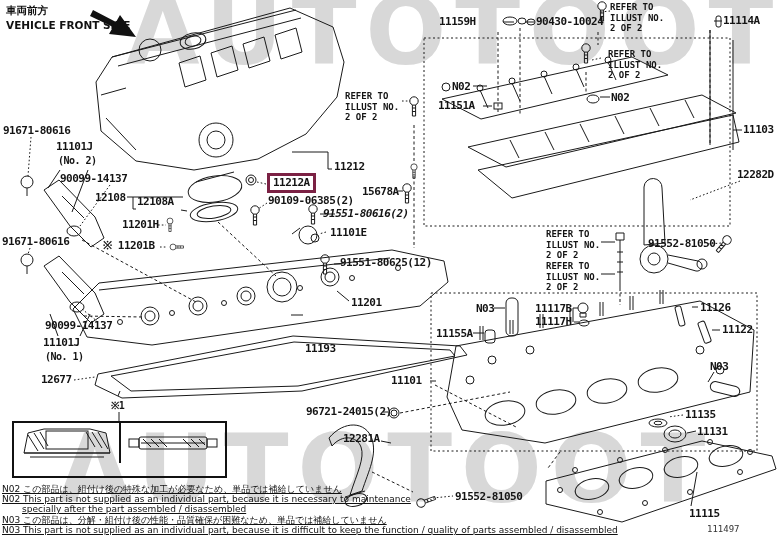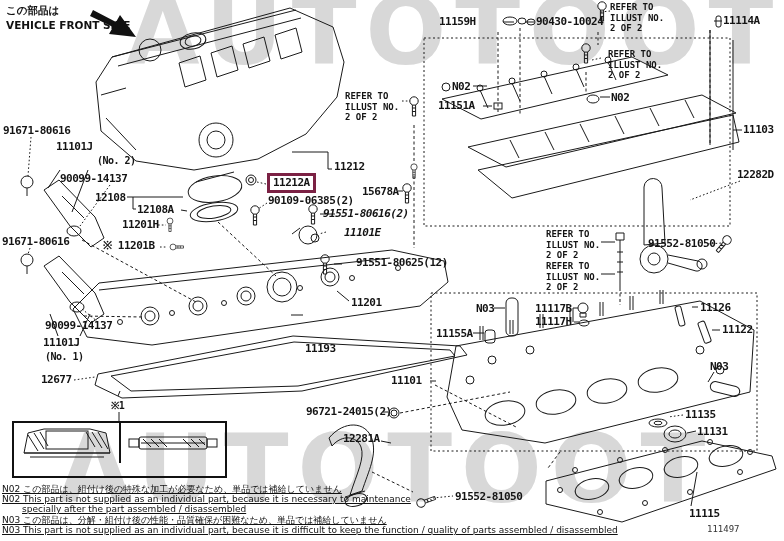--- a/index.html
+++ b/index.html
@@ -28,21 +28,21 @@
   .tb-bcell.r{border-left:2px solid #111;}
 </style>
 </head>
 <body>
 
 <div id="canvas">
 
   <div class="wm" style="left:126px;top:-16px;">AUTOTOOT</div>
   <div class="wm" style="left:58px;top:422px;">AUTOTOOT</div>
 
-  <div class="vf" style="left:6px;top:4px;">この部品は</div>
+  <div class="vf" style="left:6px;top:4px;">車両前方</div>
   <div class="vf" style="left:6px;top:19px;">VEHICLE FRONT SIDE</div>
 
   <svg id="art" width="784" height="541" viewBox="0 0 784 541" stroke="#1a1a1a" fill="none" stroke-width="1">
     <defs>
       <g id="bolt">
         <circle cx="0" cy="0" r="4.2"></circle>
         <path d="M-1.6,4 v11 M1.6,4 v11 M-1.6,15 h3.2 M-1.6,7 h3.2 M-1.6,10.5 h3.2"></path>
       </g>
     </defs>
 
@@ -240,39 +240,39 @@
                M683,415 L668,417"></path>
       <path d="M498,32 V112 M520,28 V114 M598,32 V45 M586,72 V95 M414,125 V163 M414,176 V248
                M620,288 V305 M82,240 L196,302 M84,316 L142,317 M218,222 L276,276
                M400,413 L510,392 M435,385 L518,428 M560,452 L548,468 M372,472 L413,492" stroke-dasharray="3 2.5"></path>
     </g>
   </svg>
 
   <div id="labels">
       <div class="lbl" style="left: 3px; top: 125px;">91671-80616</div>
       <div class="lbl big" style="left: 56px; top: 141px;">11101J</div>
-      <div class="lbl small" style="left: 58px; top: 156px; margin-left: 39px;">(No. 2)</div>
+      <div class="lbl small" style="left: 58px; top: 156px;">(No. 2)</div>
       <div class="lbl" style="left: 60px; top: 173px;">90099-14137</div>
       <div class="lbl" style="left: 95px; top: 192px;">12108</div>
-      <div class="lbl" style="left: 137px; top: 204px;">12108A</div>
+      <div class="lbl" style="left: 137px; top: 196px;">12108A</div>
       <div class="lbl" style="left: 122px; top: 219px;">11201H</div>
       <div class="lbl" style="left: 103px; top: 240px;">※ 11201B</div>
       <div class="lbl" style="left: 2px; top: 236px;">91671-80616</div>
       <div class="lbl" style="left: 45px; top: 320px;">90099-14137</div>
       <div class="lbl big" style="left: 43px; top: 337px;">11101J</div>
       <div class="lbl small" style="left: 45px; top: 352px;">(No. 1)</div>
       <div class="lbl" style="left: 41px; top: 374px;">12677</div>
       <div class="lbl small" style="left: 111px; top: 401px;">※1</div>
       <div class="lbl" style="left: 334px; top: 161px;">11212</div>
       <div class="lbl hl" style="left: 272px; top: 178px;">11212A</div>
       <div class="lbl" style="left: 268px; top: 195px;">90109-06385(2)</div>
       <div class="lbl" style="left: 362px; top: 186px;">15678A</div>
       <div class="lbl" style="left: 323px; top: 208px; font-style: italic;">91551-80616(2)</div>
-      <div class="lbl" style="left: 344px; top: 227px; font-style: italic;">11101E</div>
-      <div class="lbl" style="left: 356px; top: 257px;">91551-80625(12)</div>
+      <div class="lbl" style="left: 330px; top: 227px;">11101E</div>
+      <div class="lbl" style="left: 340px; top: 257px;">91551-80625(12)</div>
       <div class="lbl" style="left: 351px; top: 297px;">11201</div>
       <div class="lbl" style="left: 305px; top: 310px; margin-top: 33px;">11193</div>
       <div class="lbl" style="left: 391px; top: 375px;">11101</div>
       <div class="lbl" style="left: 306px; top: 406px;">96721-24015(2)</div>
       <div class="lbl" style="left: 343px; top: 433px;">12281A</div>
       <div class="lbl" style="left: 455px; top: 491px;">91552-81050</div>
       <div class="lbl big" style="left: 689px; top: 508px;">11115</div>
       <div class="lbl" style="left: 439px; top: 16px;">11159H</div>
       <div class="lbl" style="left: 536px; top: 16px;">90430-10024</div>
       <div class="lbl" style="left: 723px; top: 15px;">11114A</div>

